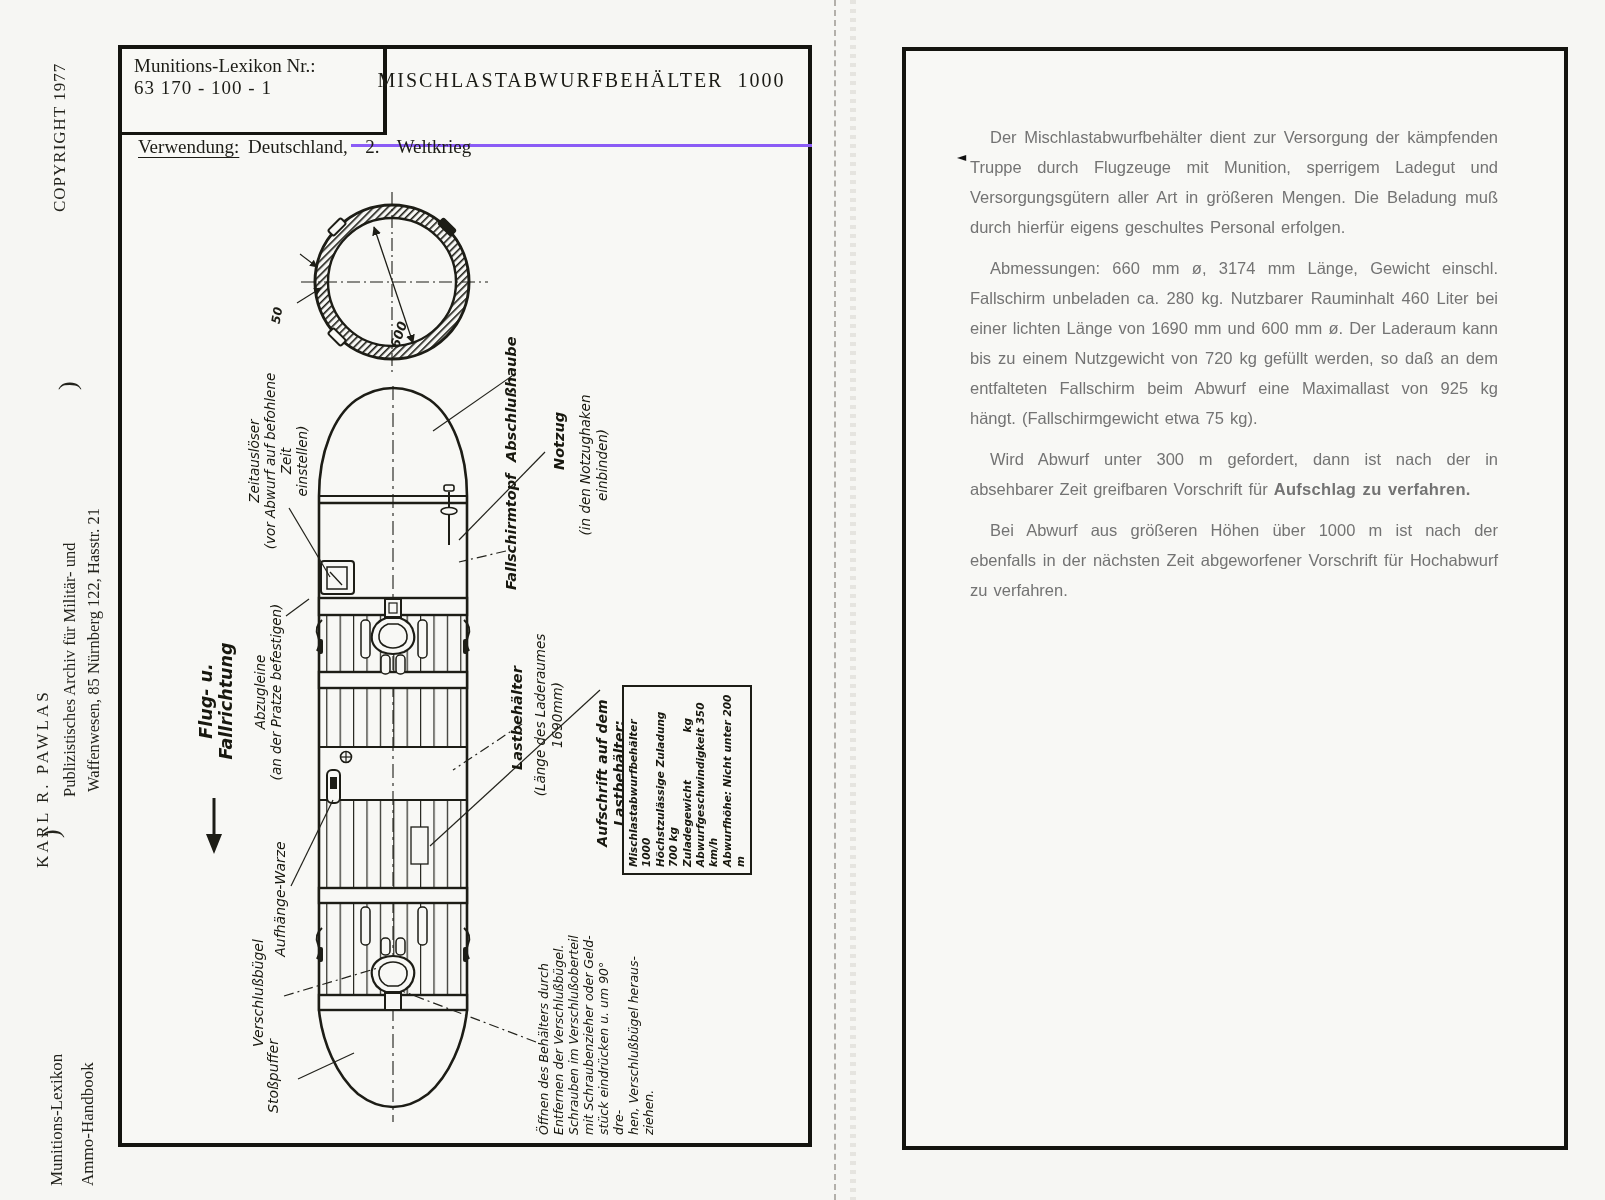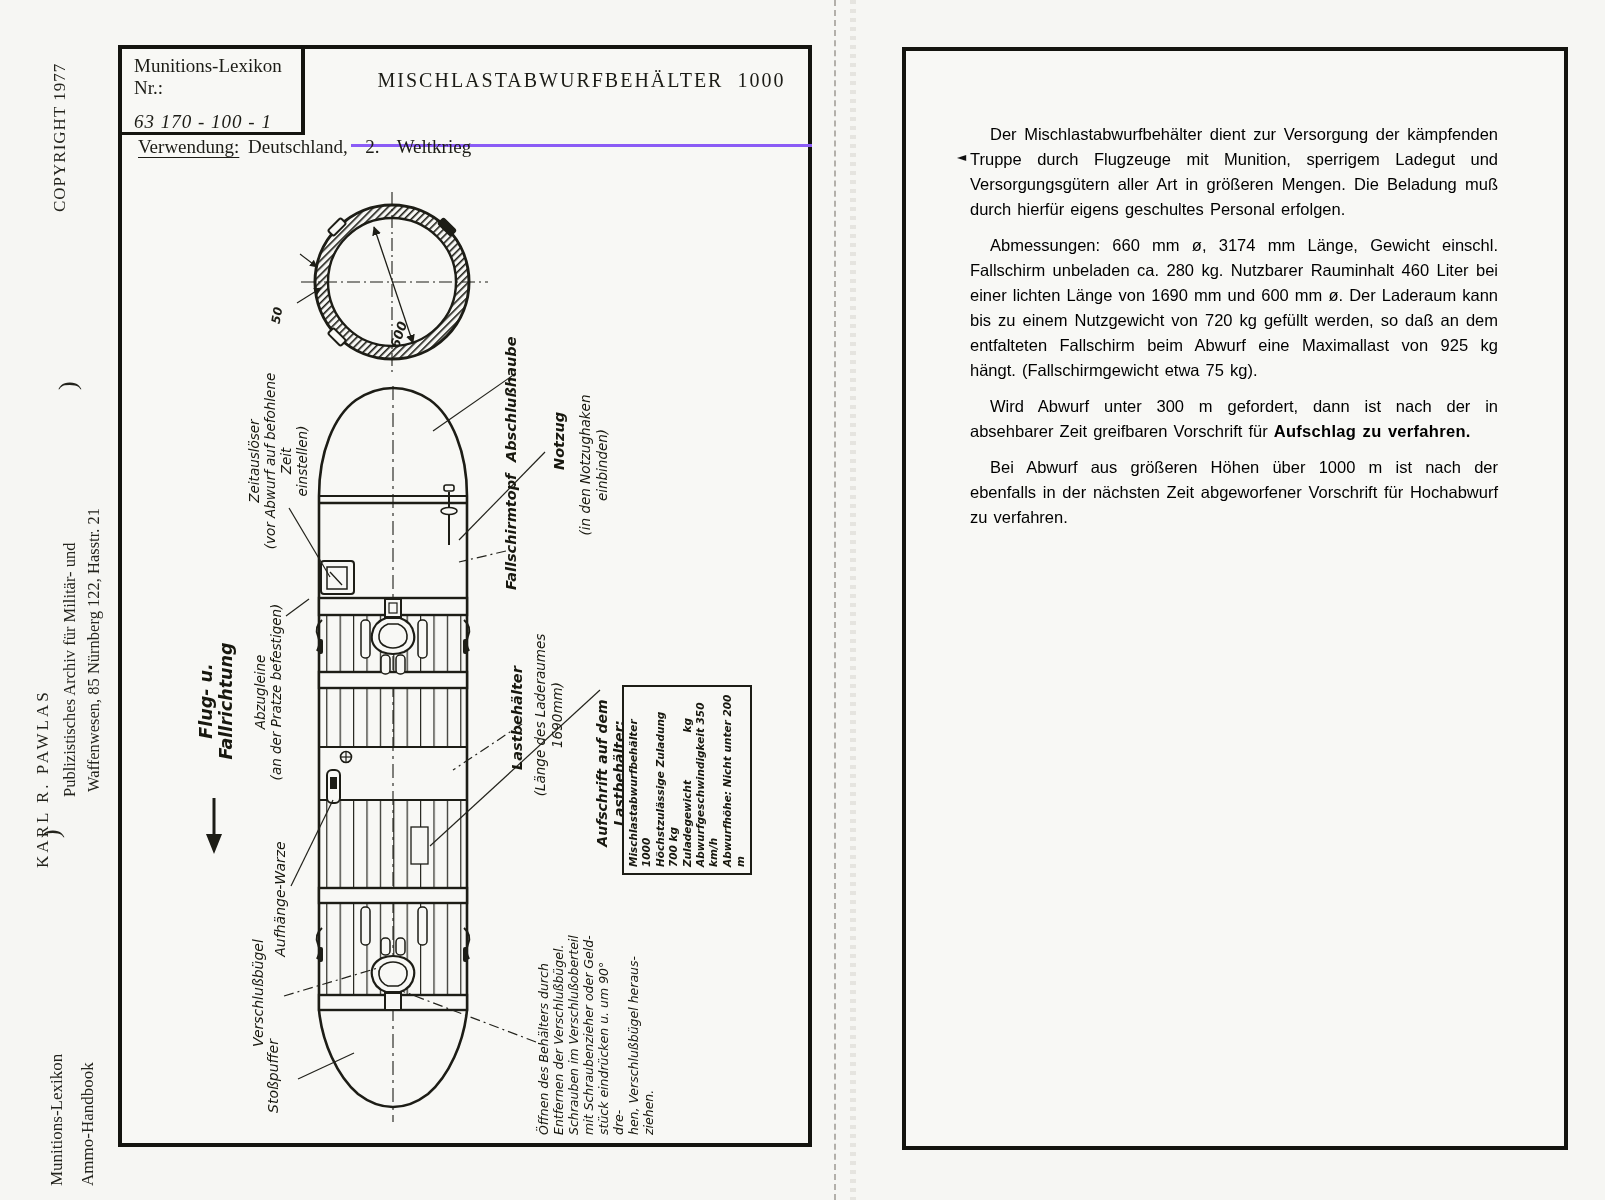--- a/index.html
+++ b/index.html
@@ -5,39 +5,39 @@
   html,body{margin:0;padding:0;background:#e9e8e4;}
   .scan{position:relative;width:1605px;height:1200px;background:#f6f6f3;overflow:hidden;
         font-family:"Liberation Serif",serif;color:#1c1c16;}
   
   .fold{position:absolute;top:0;height:1200px;width:0;border-left:2px dashed #b3b0aa;}
   .gutter-shadow{position:absolute;top:0;height:1200px;width:6px;
         background:repeating-linear-gradient(to bottom,#d8d6d0 0 4px,transparent 4px 9px);opacity:.55;}
   
   .pagebox{position:absolute;background:#f8f8f5;border:4px solid #14140f;box-sizing:border-box;}
   
-  .hdr-left{position:absolute;left:118px;top:45px;width:187px;height:90px;box-sizing:border-box;
+  .hdr-left{position:absolute;left:118px;top:45px;width:269px;height:90px;box-sizing:border-box;
         border-right:4px solid #14140f;border-bottom:3px solid #14140f;padding:10px 0 8px 16px;}
   .hdr-left .l1{font-size:19px;}
-  .hdr-left .l2{font-size:19px;margin-top:12px;letter-spacing:1px;font-style:italic;}
+  .hdr-left .l2{font-size:19px;margin-top:0;letter-spacing:1px;}
   .hdr-title{position:absolute;left:351px;top:45px;width:461px;height:102px;box-sizing:border-box;
         border-bottom:3px solid #8b5cf6;display:flex;justify-content:center;}
   .hdr-title .t{margin-top:24px;font-size:20px;letter-spacing:2px;white-space:pre;}
   .usage{position:absolute;left:138px;top:136px;font-size:19px;word-spacing:4px;}
   .usage .u{text-decoration:underline;text-underline-offset:4px;}
   
   .vl,.vs{position:absolute;transform-origin:0 0;transform:rotate(-90deg);white-space:pre-line;}
   .vl{font-family:"DejaVu Sans",sans-serif;font-style:italic;color:#18180f;text-align:center;line-height:17px;}
   .vs{font-family:"Liberation Serif",serif;color:#23231c;text-align:left;}
   .plate{border:2px solid #1d1d16;padding:3px 6px 2px 6px;text-align:left;line-height:13.4px;
         font-size:10.5px;font-weight:600;background:#f8f8f5;box-sizing:border-box;}
   
   .rp-text{position:absolute;left:970px;top:122px;width:528px;
-        font-family:"Liberation Sans",sans-serif;font-size:16.5px;line-height:25px;
-        text-align:justify;color:#000000;word-spacing:1.5px;}
+        font-family:"Liberation Sans",sans-serif;font-size:16.5px;line-height:30px;
+        text-align:justify;color:#737373;word-spacing:1.5px;}
   .rp-text p{margin:0 0 11px 0;text-indent:20px;}
   .rp-text b{font-weight:700;letter-spacing:.3px;}
   .margin-mark{position:absolute;left:957px;top:150px;font-size:12px;color:#111;
         font-family:"DejaVu Sans",sans-serif;}
   .diagram{position:absolute;left:118px;top:45px;}
   svg{display:block;}
 </style>
 </head>
 <body>
 

